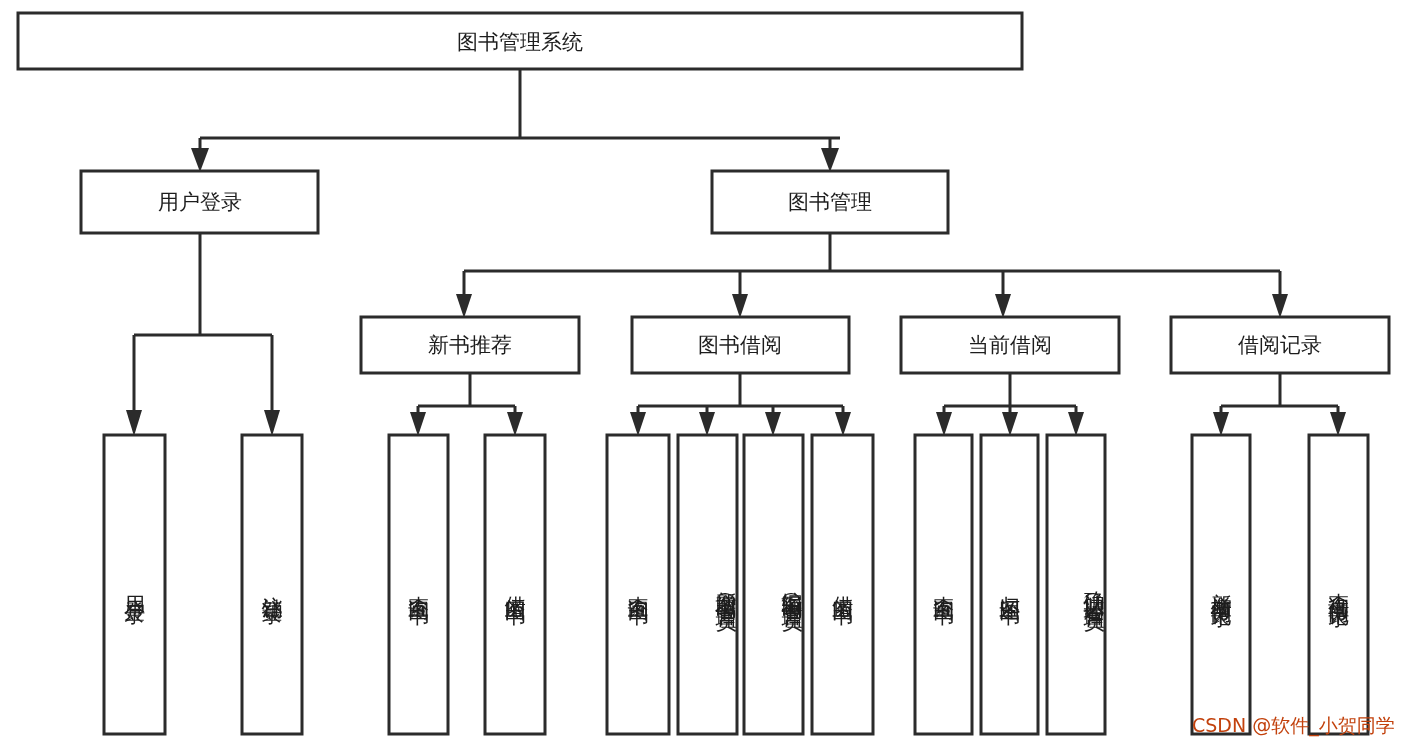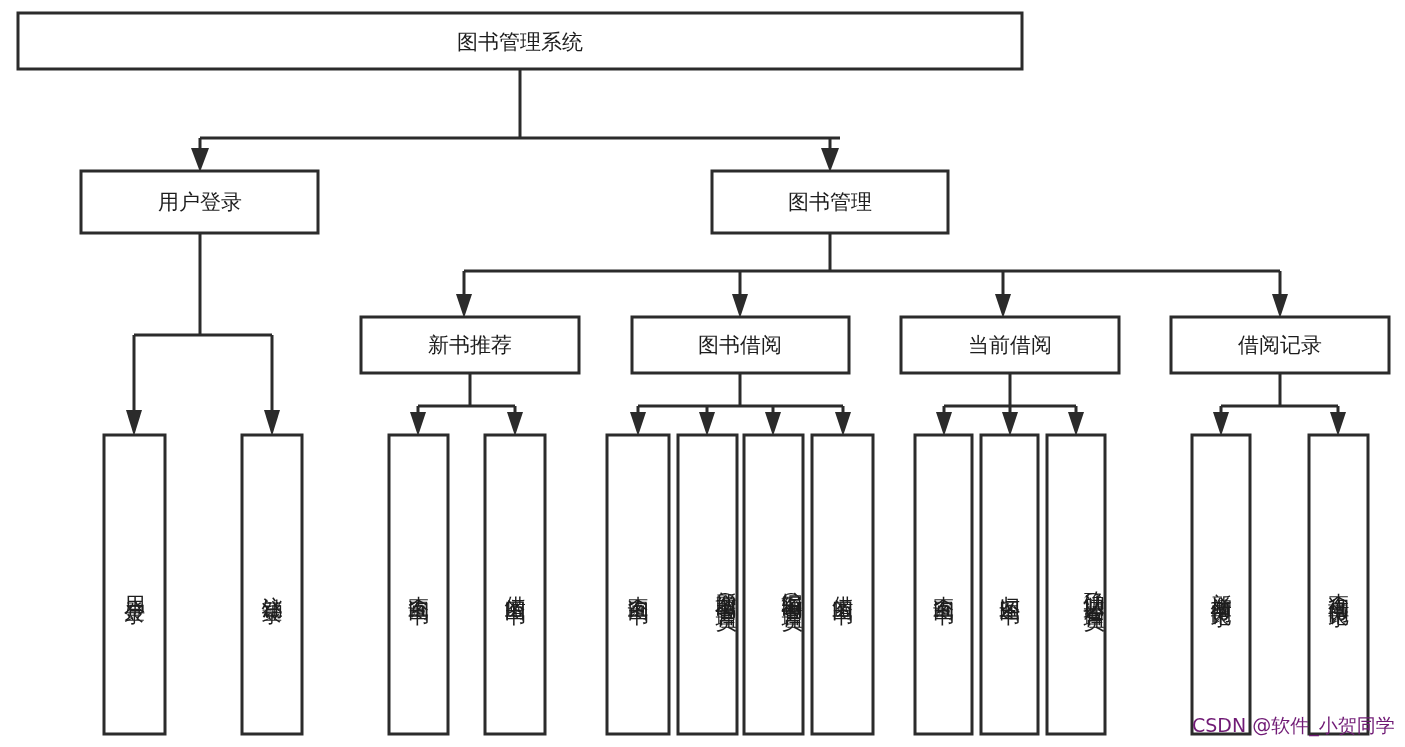--- a/index.html
+++ b/index.html
@@ -63,21 +63,21 @@
     justify-content: center;
     pointer-events: none;
   }
   .leaf-label.center-v {
     align-items: center;
   }
   .watermark {
     position: absolute;
     font-family: "DejaVu Sans", "Liberation Sans", sans-serif;
     font-size: 19px;
-    color: #701a75;
+    color: #c2410c;
     white-space: nowrap;
   }
 </style>
 </head>
 <body>
 
 <div id="diagram-root">
 
   <svg id="tree-svg" viewBox="0 0 1405 747">
     <defs></defs>

